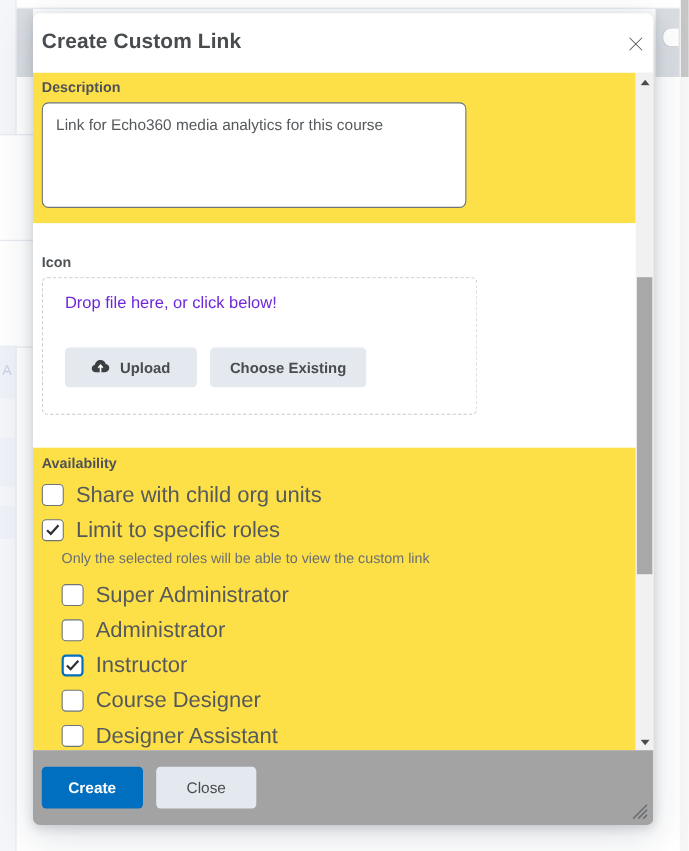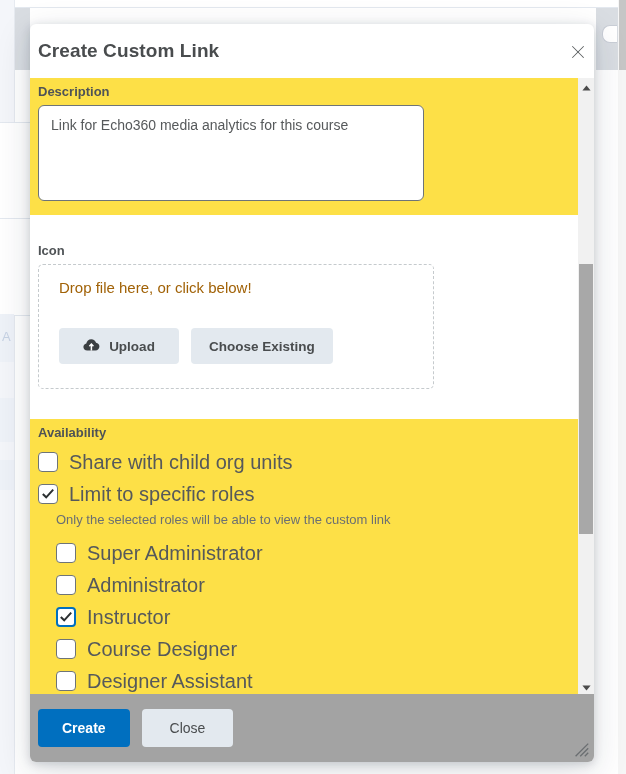--- a/index.html
+++ b/index.html
@@ -105,21 +105,21 @@
     top: 0px;
     width: 7px;
     height: 70px;
     background: #c6c6c6;
   }
 
   
   #modal {
     position: absolute;
     left: 30px;
-    top: 24px;
+    top: 12px;
     width: 564px;
     height: 738px;
     background: #ffffff;
     border-radius: 6px;
     box-shadow: 0 2px 10px rgba(22, 38, 58, 0.18),
                 0 10px 36px rgba(22, 38, 58, 0.14);
     display: flex;
     flex-direction: column;
     overflow: hidden;
   }
@@ -203,21 +203,21 @@
     width: 396px;
     box-sizing: border-box;
     height: 125px;
     border: 1px dashed #c5cacd;
     border-radius: 5px;
     padding: 14px 20px;
     background: #ffffff;
   }
   .dropzone-text {
     font-size: 15px;
-    color: #a16207;
+    color: #6d28d9;
     margin-bottom: 12px;
   }
   .dz-buttons { display: flex; gap: 12px; margin-top: 32px; }
   .btn-gray {
     background: #e3e9ef;
     border: none;
     border-radius: 4px;
     height: 36px;
     padding: 0 18px;
     font-family: "Liberation Sans", sans-serif;

